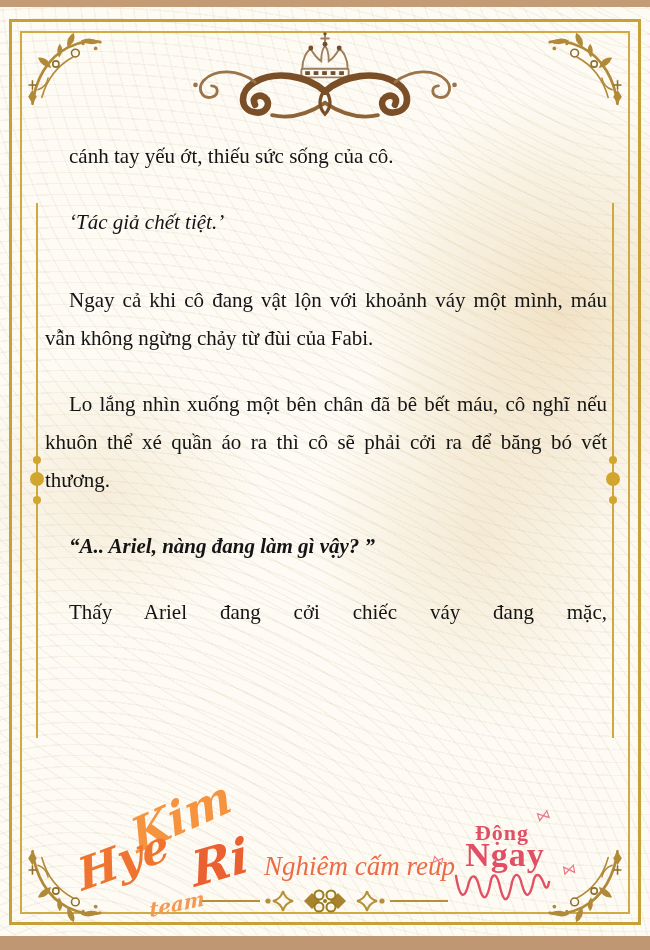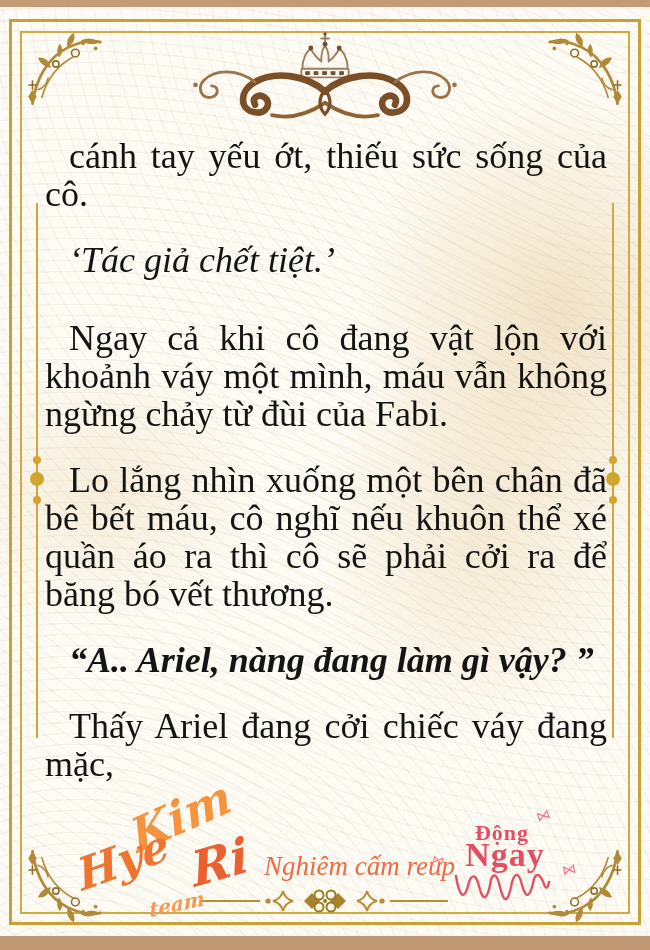--- a/index.html
+++ b/index.html
@@ -34,21 +34,21 @@
   .bead.rs1{right:33px;top:456px;} .bead.rl{right:30px;top:472px;} .bead.rs2{right:33px;top:496px;}
   
   .corner{position:absolute;width:78px;height:78px;}
   .corner.tl{left:27px;top:32px;}
   .corner.tr{right:27px;top:32px;transform:scaleX(-1);}
   .corner.bl{left:27px;bottom:27px;transform:scaleY(-1);}
   .corner.br{right:27px;bottom:27px;transform:scale(-1,-1);}
   
   .crown-flourish{position:absolute;left:50%;transform:translateX(-50%);top:31px;width:292px;height:104px;}
   
-  .text-block{position:absolute;left:45px;right:43px;top:137px;font-size:36px;line-height:38px;
+  .text-block{position:absolute;left:45px;right:43px;top:137px;font-size:21px;line-height:38px;
     text-align:justify;color:#141414;}
   .para{margin:0 0 28px;text-indent:24px;}
   .para.italic{font-style:italic;}
   .para.quote{font-style:italic;font-weight:bold;}
   .para.gap-xl{margin-bottom:40px;}
   .para.gap-lg{margin-bottom:28px;}
   .para.stretch{text-align-last:justify;}
   
   .team-logo{position:absolute;left:88px;top:818px;width:190px;height:120px;color:#ef7430;
     font-family:"DejaVu Serif",serif;font-style:italic;font-weight:bold;}

